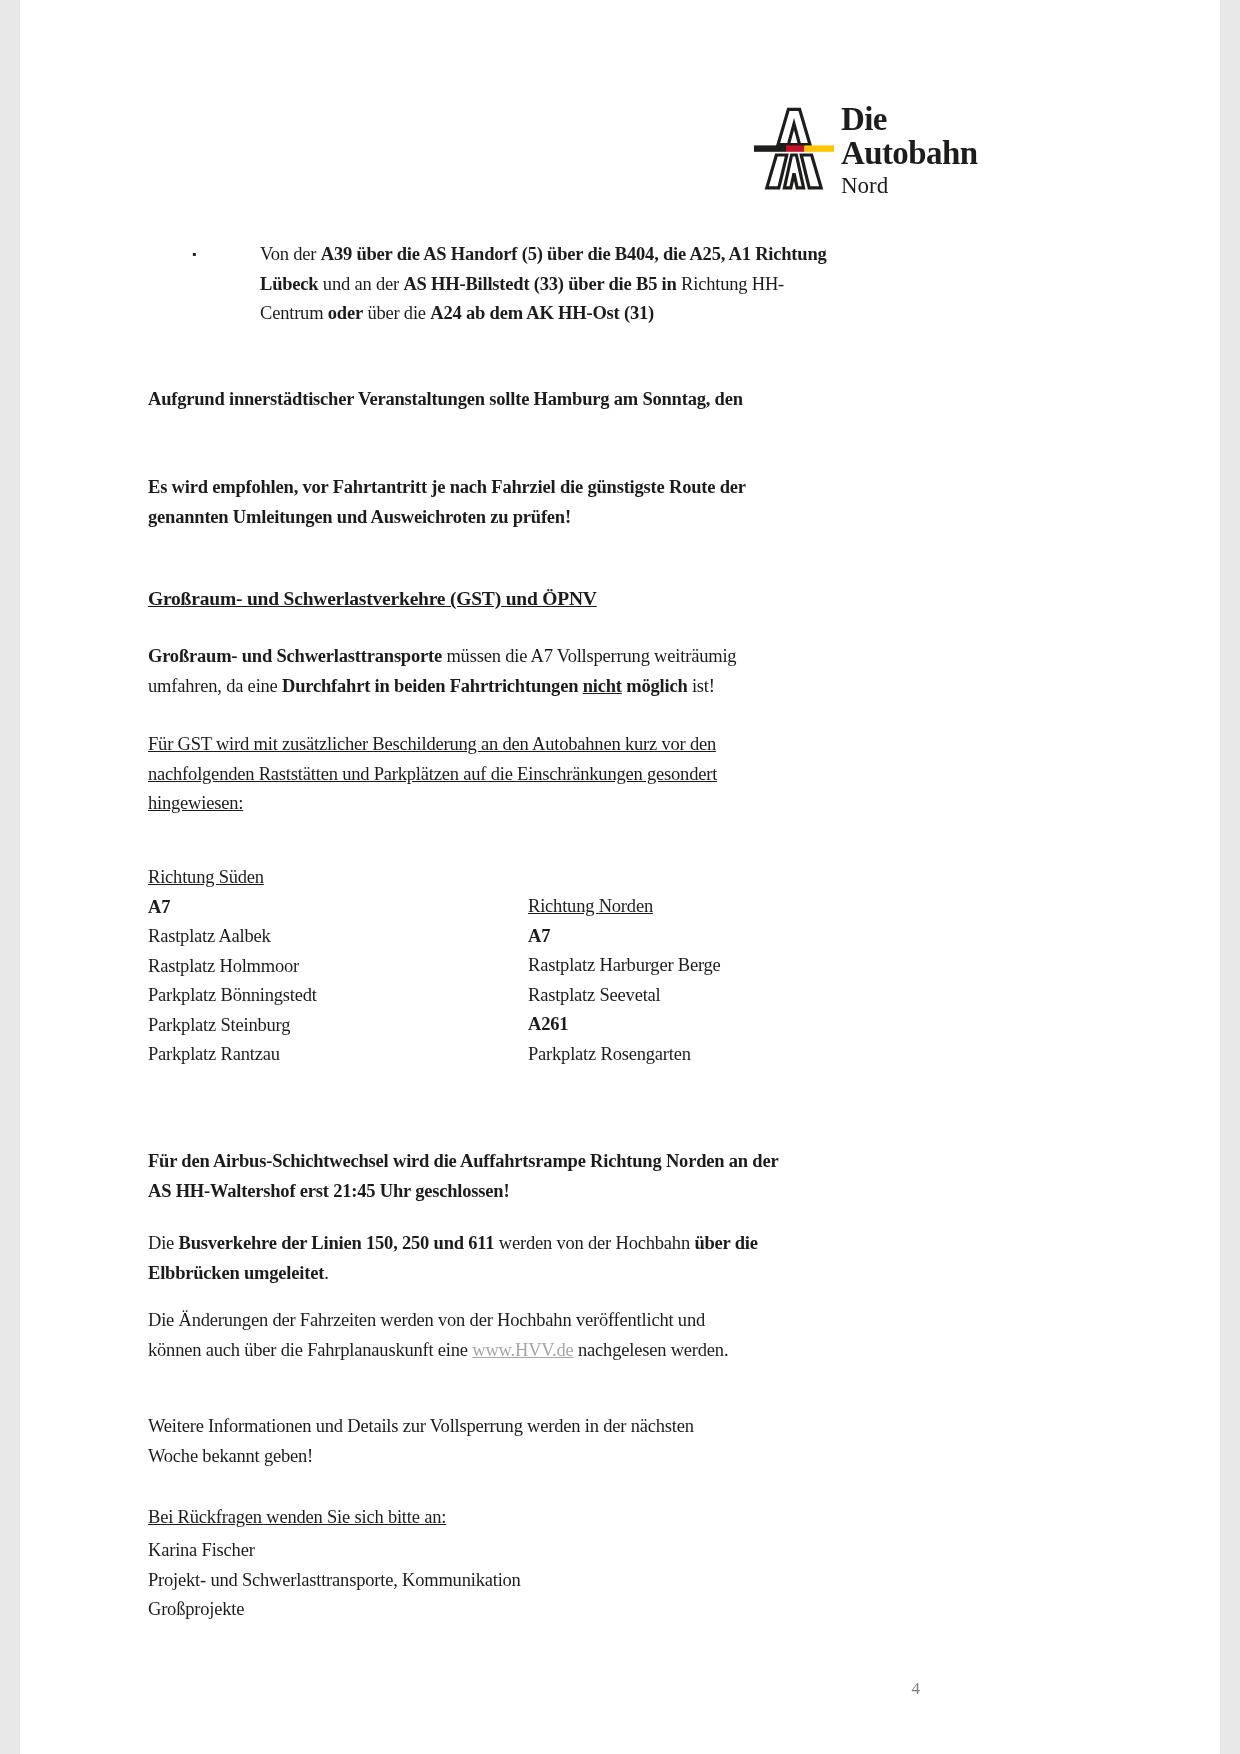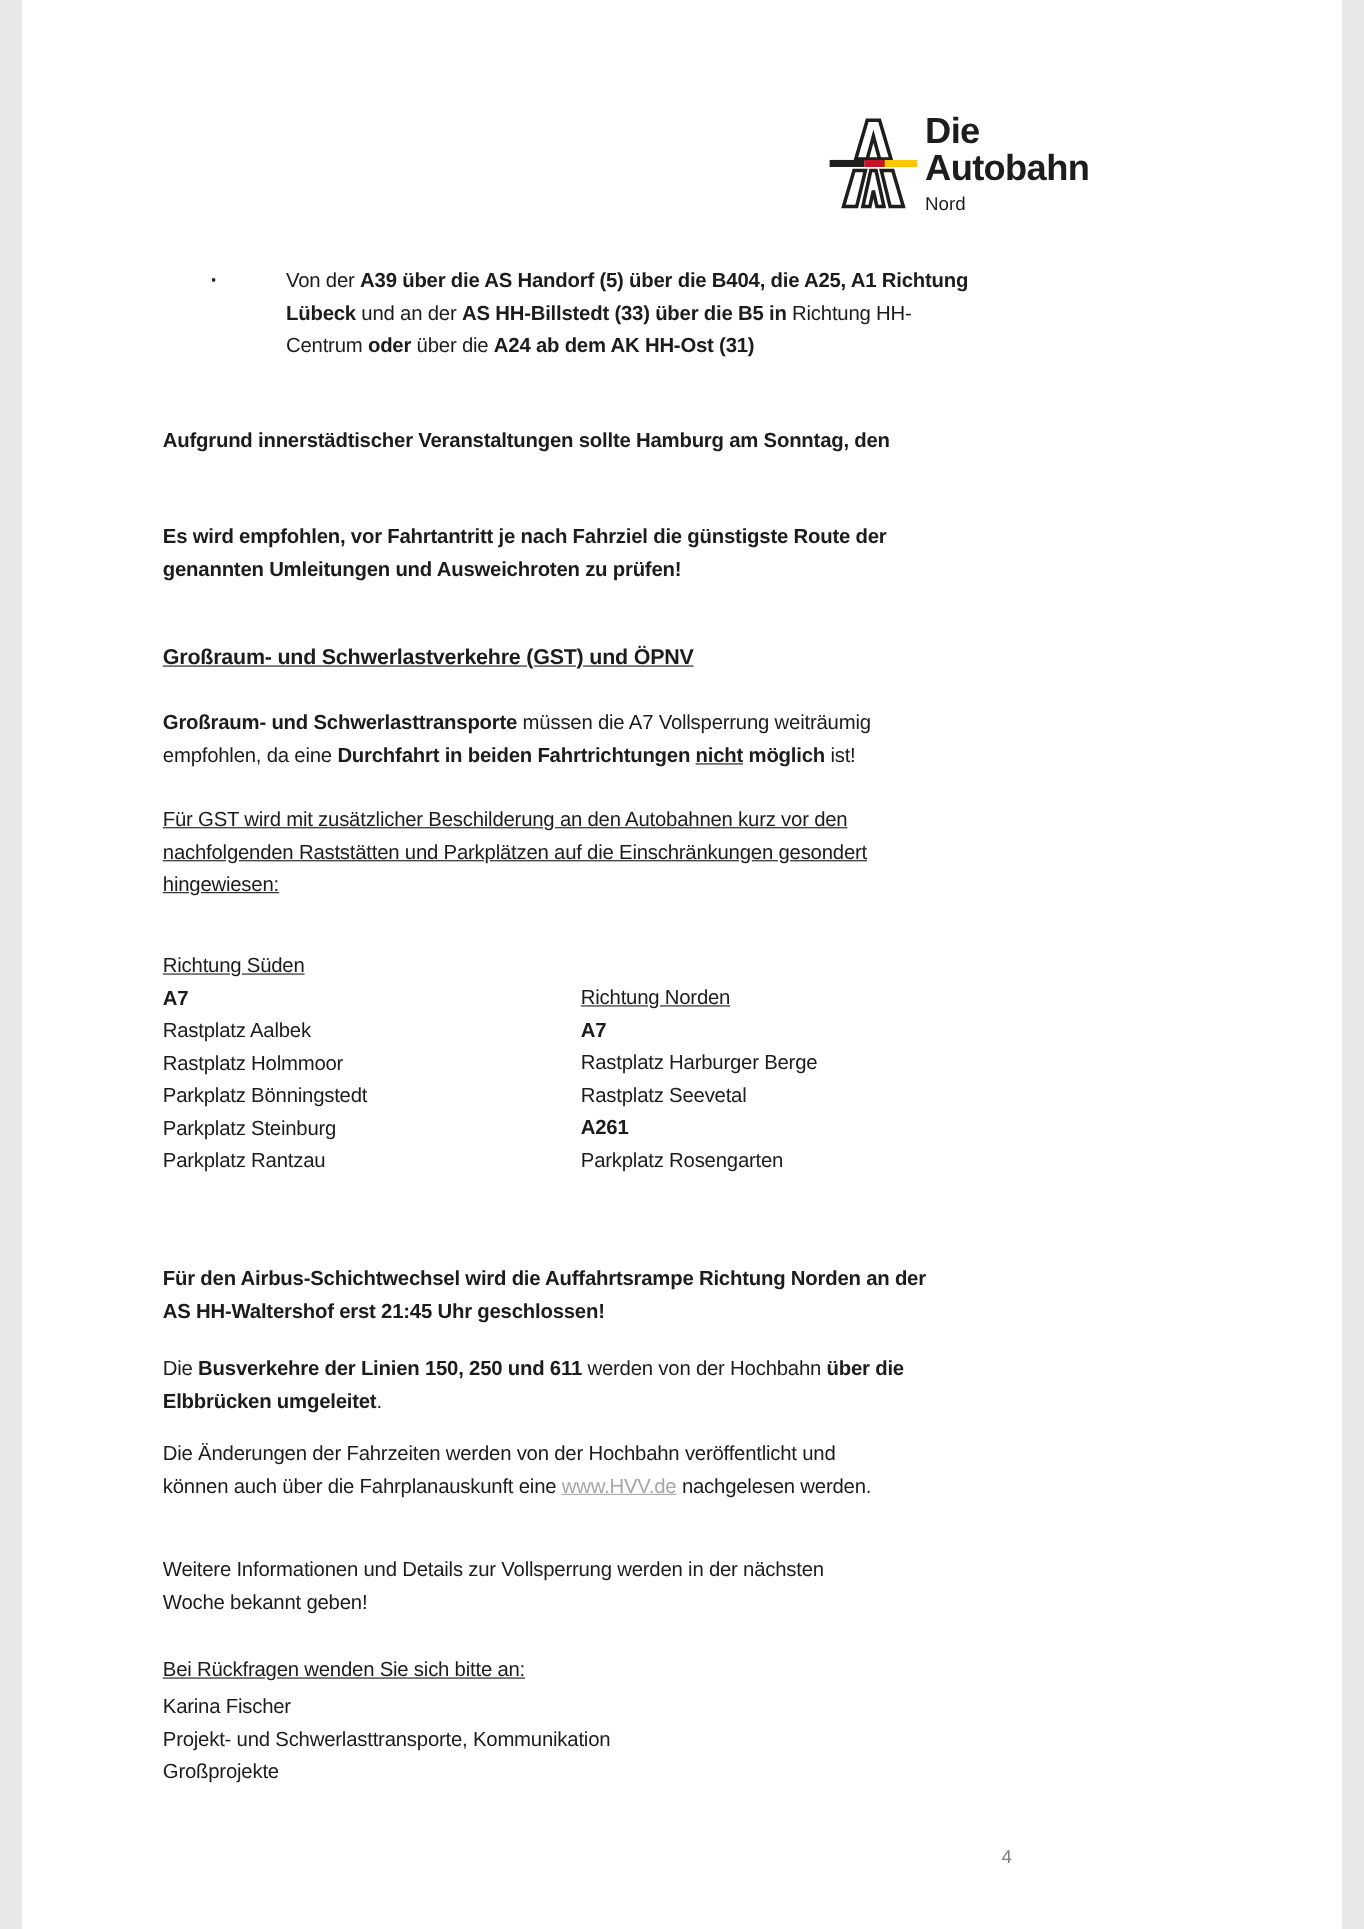--- a/index.html
+++ b/index.html
@@ -1,37 +1,37 @@
 <!DOCTYPE html>
 <html><head>
 <meta charset="utf-8">
 <style>
   html,body{margin:0;padding:0;background:#e8e8e8;}
   .page{
     position:relative;
     width:1200px;height:1754px;
     margin:0 auto;
     background:#ffffff;
-    font-family:Liberation Sans, sans-serif;
+    font-family:Liberation Serif, serif;
     color:#1c1c1c;
     font-size:18.5px;
     line-height:29.5px;
     letter-spacing:-0.2px;
     overflow:hidden;
   }
   .block{position:absolute;left:128px;width:760px;}
   .b,.item-bold{font-weight:bold;}
   .u,.item-underline{text-decoration:underline;}
   .link{color:#a6a6a6;text-decoration:underline;cursor:pointer;}
 
   
   .logo-icon{position:absolute;left:734px;top:100px;width:80px;height:94px;}
   .logo-text{position:absolute;left:821px;top:102px;}
   .logo-title{font-weight:bold;font-size:33px;line-height:34px;color:#1d1d1b;letter-spacing:-0.6px;}
-  .logo-region{font-size:17px;line-height:26px;color:#1d1d1b;margin-top:3px;letter-spacing:0;}
+  .logo-region{font-size:23px;line-height:26px;color:#1d1d1b;margin-top:3px;letter-spacing:0;}
 
   
   .bullet{top:240px;}
   .bullet-marker{position:absolute;left:44px;top:0;font-size:12px;line-height:29.5px;}
   .bullet-text{margin-left:112px;}
 
   .heading{font-weight:bold;text-decoration:underline;font-size:19.5px;}
 
   .rest-col div{height:29.5px;}
 
@@ -66,21 +66,21 @@
 
   <div class="block bullet">
     <span class="bullet-marker">▪</span>
     <div class="bullet-text"><span>Von der </span><span class="b">A39 über die AS Handorf (5) über die B404, die A25, A1 Richtung</span><br><span class="b">Lübeck</span><span> und an der </span><span class="b">AS HH-Billstedt (33) über die B5 in</span><span> Richtung HH-</span><br><span>Centrum </span><span class="b">oder</span><span> über die </span><span class="b">A24 ab dem AK HH-Ost (31)</span></div>
   </div>
 
   <div class="block" style="top:385px"><span class="b">Aufgrund innerstädtischer Veranstaltungen sollte Hamburg am Sonntag, den</span><br></div>
   <div class="block" style="top:473px"><span class="b">Es wird empfohlen, vor Fahrtantritt je nach Fahrziel die günstigste Route der</span><br><span class="b">genannten Umleitungen und Ausweichroten zu prüfen!</span></div>
 
   <div class="block heading" style="top:584px">Großraum- und Schwerlastverkehre (GST) und ÖPNV</div>
-  <div class="block" style="top:642px"><span class="b">Großraum- und Schwerlasttransporte</span><span> müssen die A7 Vollsperrung weiträumig</span><br><span>empfohlen, da eine </span><span class="b">Durchfahrt in beiden Fahrtrichtungen </span><span class="b u">nicht</span><span class="b"> möglich</span><span> ist!</span></div>
+  <div class="block" style="top:642px"><span class="b">Großraum- und Schwerlasttransporte</span><span> müssen die A7 Vollsperrung weiträumig</span><br><span>umfahren, da eine </span><span class="b">Durchfahrt in beiden Fahrtrichtungen </span><span class="b u">nicht</span><span class="b"> möglich</span><span> ist!</span></div>
   <div class="block" style="top:730px"><span class="u">Für GST wird mit zusätzlicher Beschilderung an den Autobahnen kurz vor den</span><br><span class="u">nachfolgenden Raststätten und Parkplätzen auf die Einschränkungen gesondert</span><br><span class="u">hingewiesen:</span></div>
 
   <div class="block rest-col" style="top:863px;width:360px">
       <div class="item-underline">Richtung Süden</div>
       <div class="item-bold">A7</div>
       <div>Rastplatz Aalbek</div>
       <div>Rastplatz Holmmoor</div>
       <div>Parkplatz Bönningstedt</div>
       <div>Parkplatz Steinburg</div>
       <div>Parkplatz Rantzau</div>

